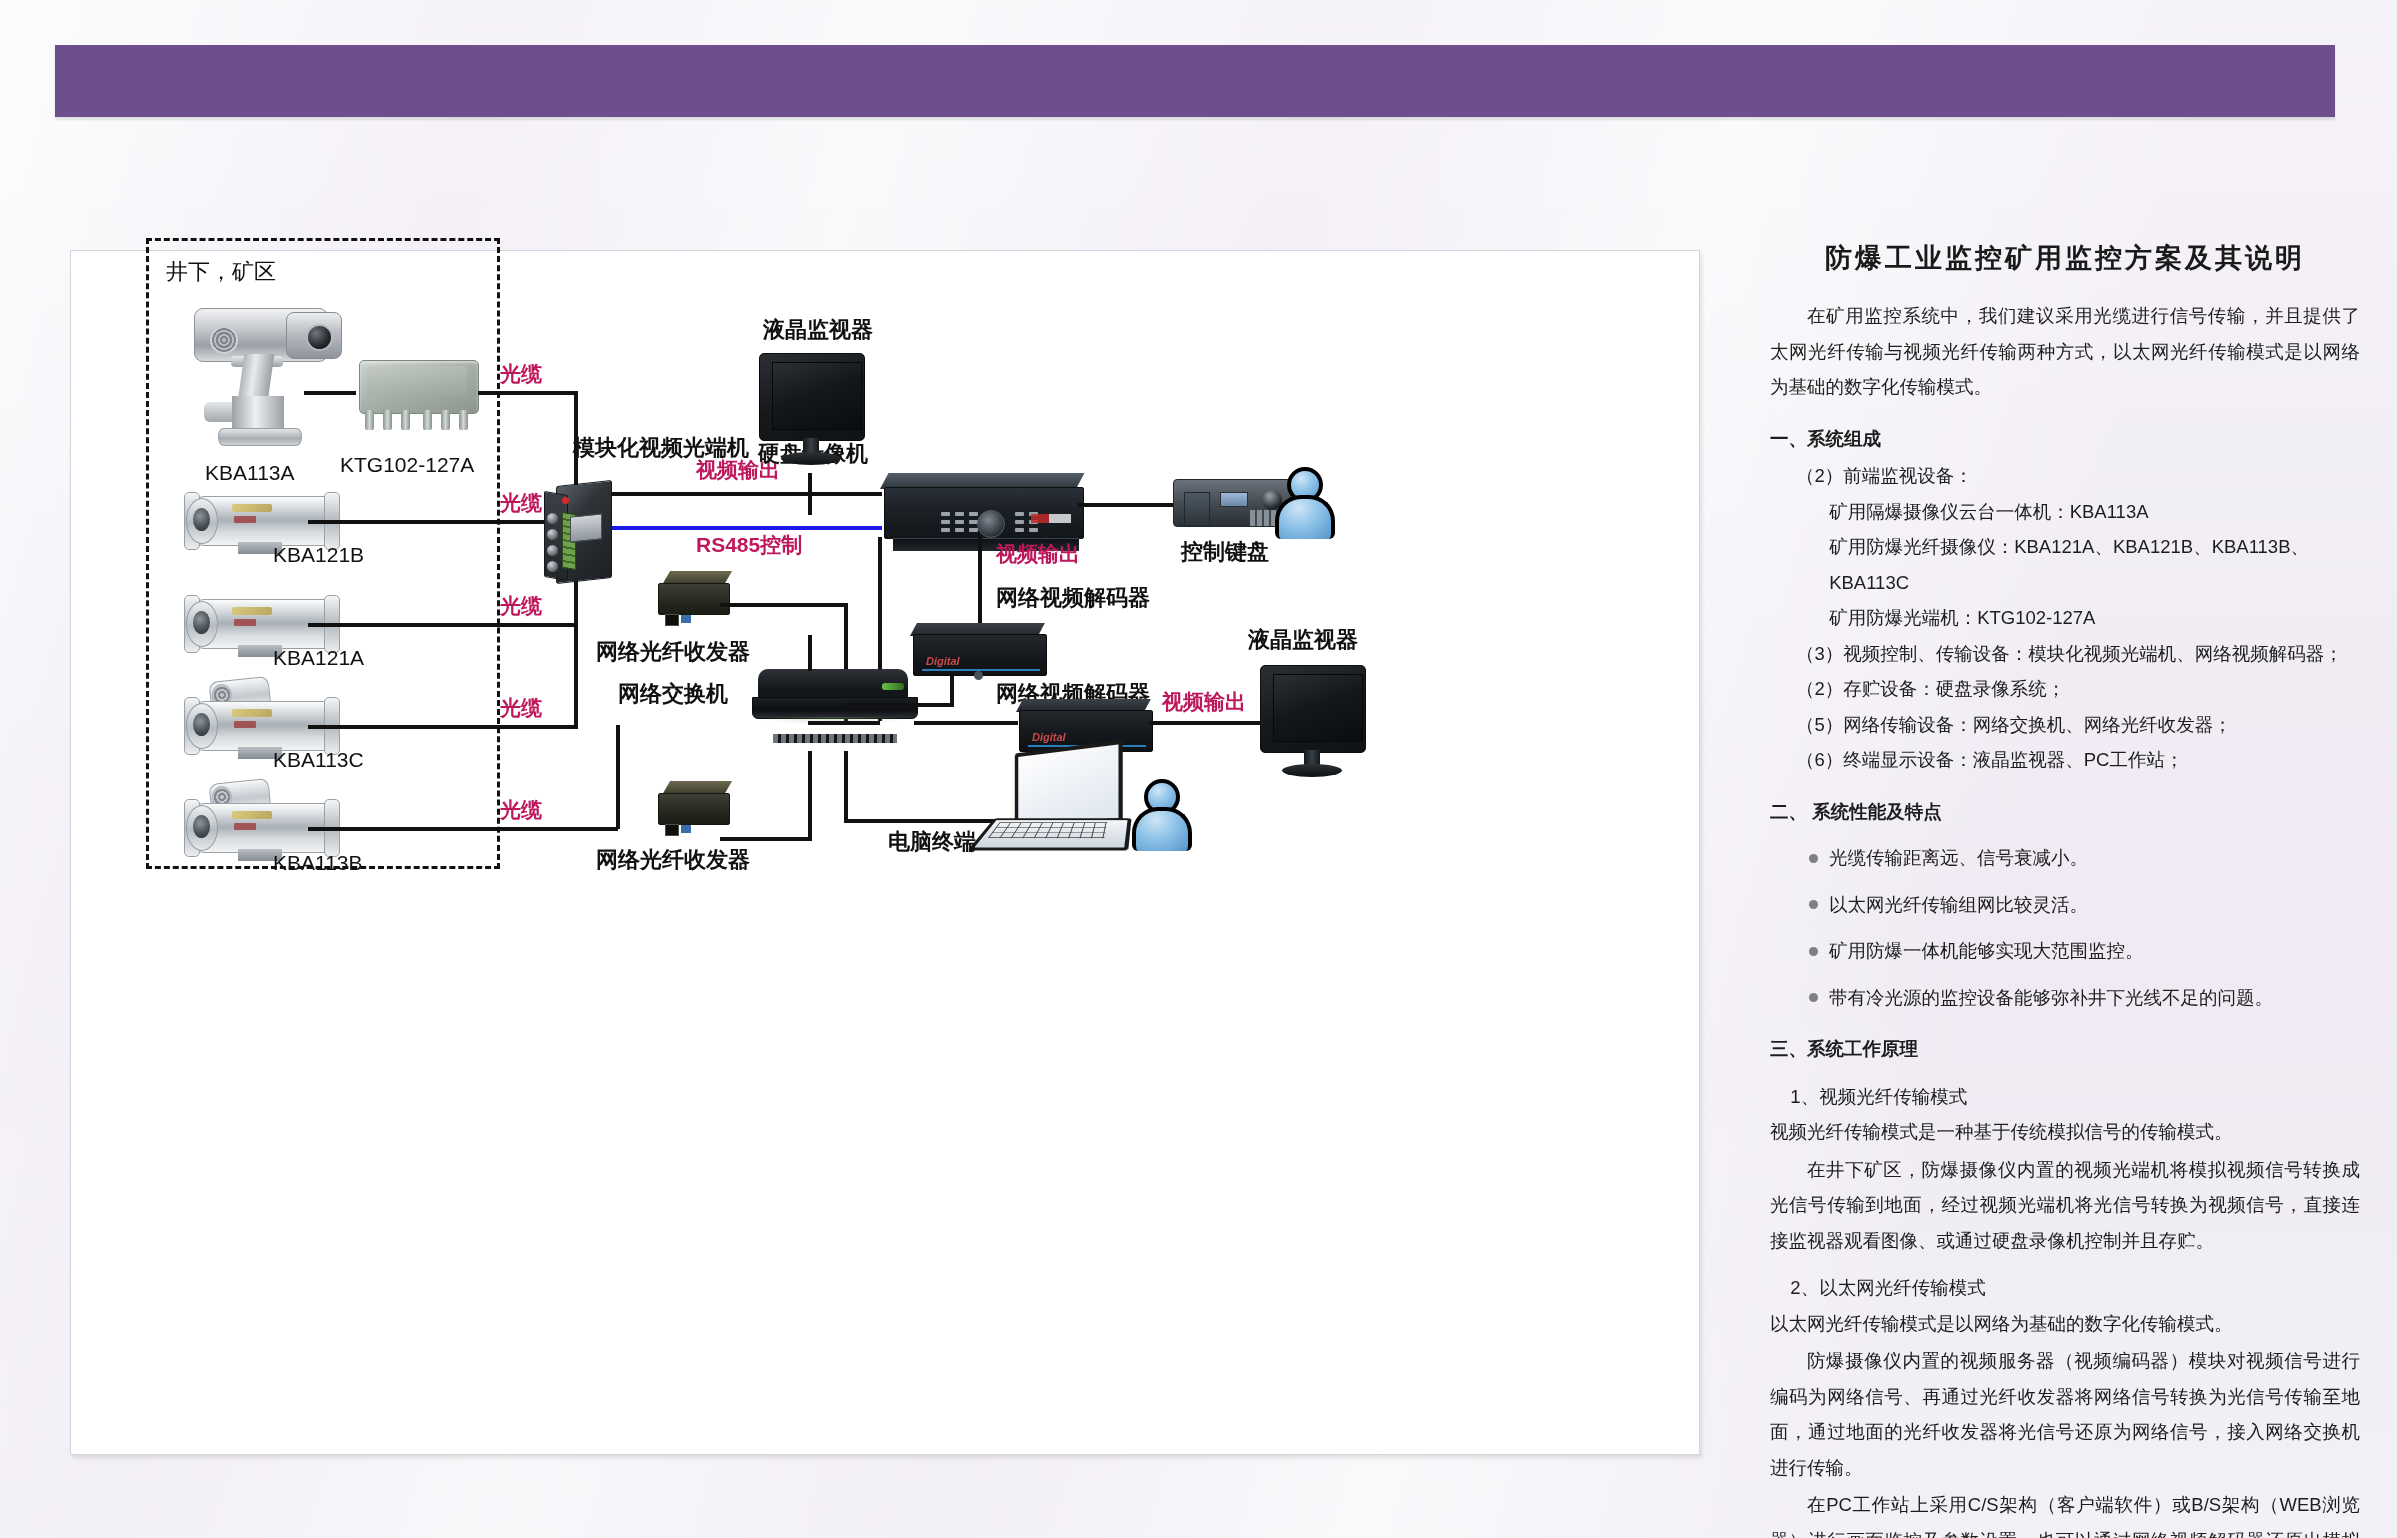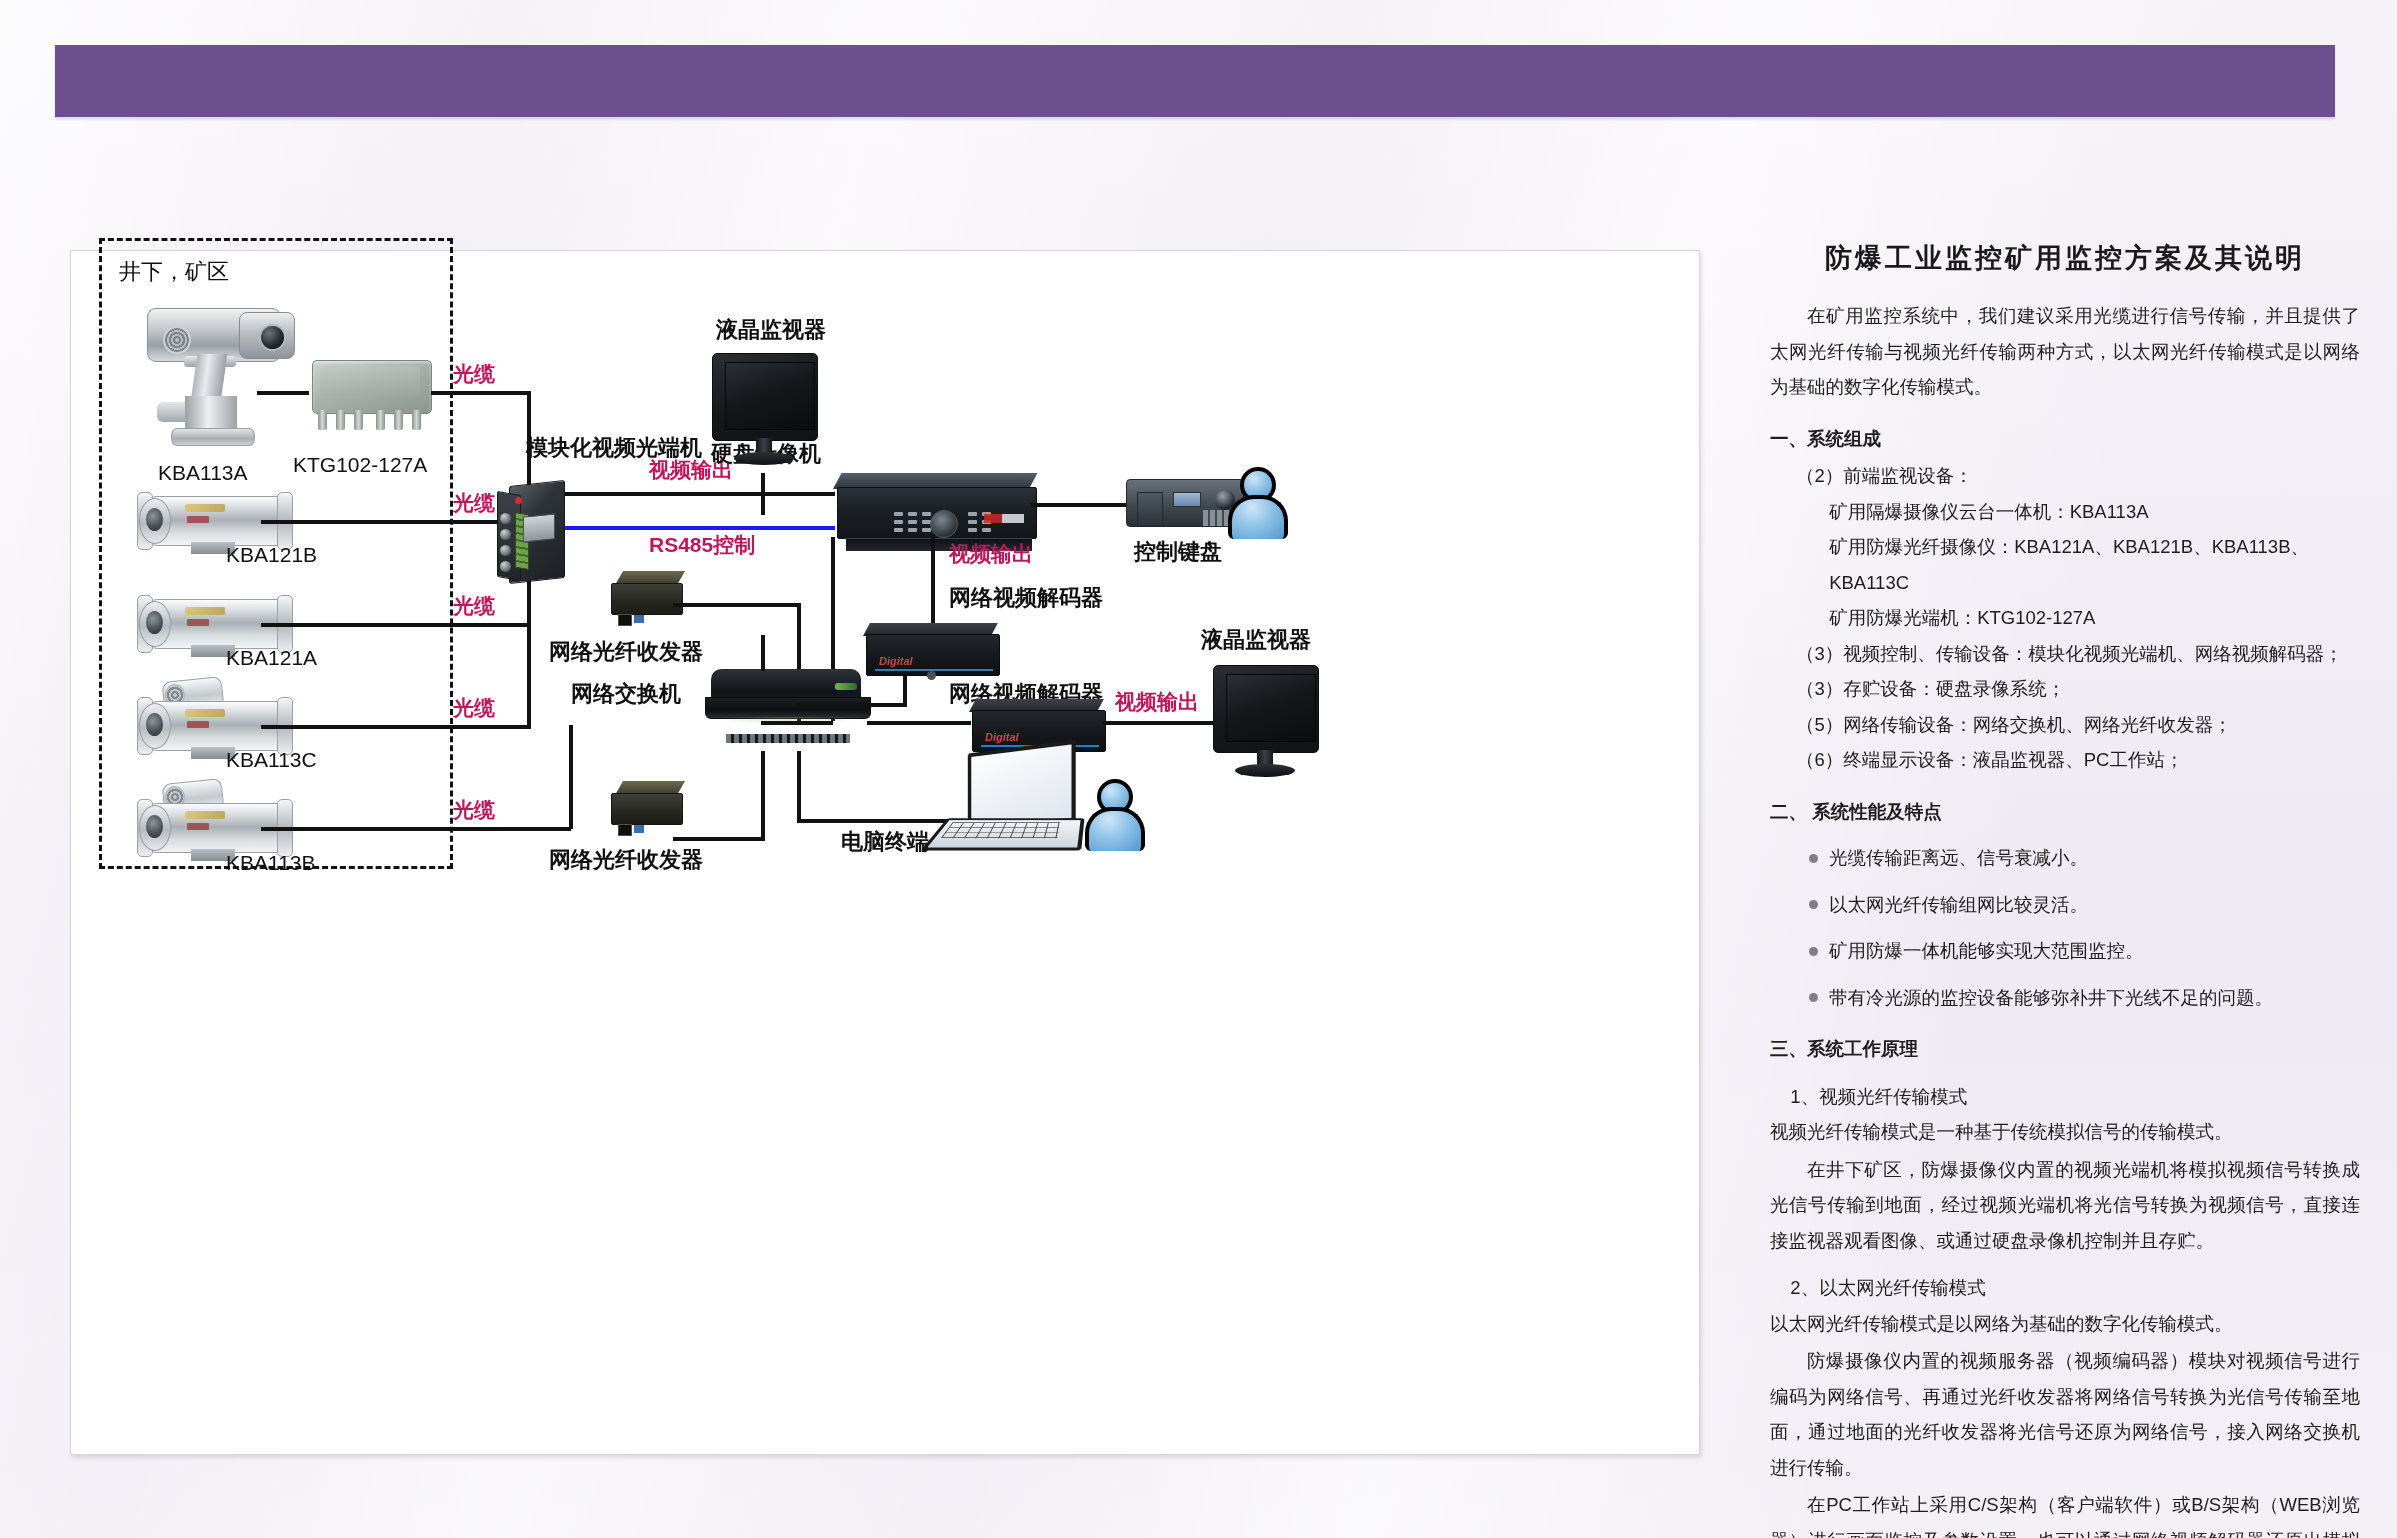--- a/index.html
+++ b/index.html
@@ -22,21 +22,21 @@
     background:#6c4f8c;
     box-shadow:0 3px 2px rgba(0,0,0,.10);
   }
   
   #diagram-panel{
     position:absolute;left:70px;top:250px;width:1628px;height:1203px;
     background:#ffffff;
     border:1px solid #d8d2de;
     box-shadow:2px 3px 4px rgba(0,0,0,.10);
   }
-  #diagram-stage{position:absolute;inset:0;}
+  #diagram-stage{position:absolute;inset:0;margin-left:47px;}
   .lbl{position:absolute;color:#111;white-space:nowrap;font-size:21px;line-height:1;}
   .lbl-blue{position:absolute;color:#be185d;white-space:nowrap;font-size:21px;font-weight:bold;line-height:1;}
   .lbl-b{font-weight:bold;}
   
   #mine-zone{
     position:absolute;left:28px;top:-13px;width:348px;height:625px;
     border:3px dashed #111;
   }
   
   .hline{position:absolute;background:#111;height:4px;}
@@ -607,21 +607,21 @@
   <div id="doc-title">防爆工业监控矿用监控方案及其说明</div>
 
   <p class="para">在矿用监控系统中，我们建议采用光缆进行信号传输，并且提供了太网光纤传输与视频光纤传输两种方式，以太网光纤传输模式是以网络为基础的数字化传输模式。</p>
 
   <div class="sec-h">一、系统组成</div>
   <p class="item">（2）前端监视设备：</p>
   <p class="item ind2">矿用隔爆摄像仪云台一体机：KBA113A</p>
   <p class="item ind2">矿用防爆光纤摄像仪：KBA121A、KBA121B、KBA113B、KBA113C</p>
   <p class="item ind2">矿用防爆光端机：KTG102-127A</p>
   <p class="item">（3）视频控制、传输设备：模块化视频光端机、网络视频解码器；</p>
-  <p class="item">（3）存贮设备：硬盘录像系统；</p>
+  <p class="item">（2）存贮设备：硬盘录像系统；</p>
   <p class="item">（5）网络传输设备：网络交换机、网络光纤收发器；</p>
   <p class="item">（6）终端显示设备：液晶监视器、PC工作站；</p>
 
   <div class="sec-h">二、 系统性能及特点</div>
   <p class="bullet">光缆传输距离远、信号衰减小。</p>
   <p class="bullet">以太网光纤传输组网比较灵活。</p>
   <p class="bullet">矿用防爆一体机能够实现大范围监控。</p>
   <p class="bullet">带有冷光源的监控设备能够弥补井下光线不足的问题。</p>
 
   <div class="sec-h">三、系统工作原理</div>

